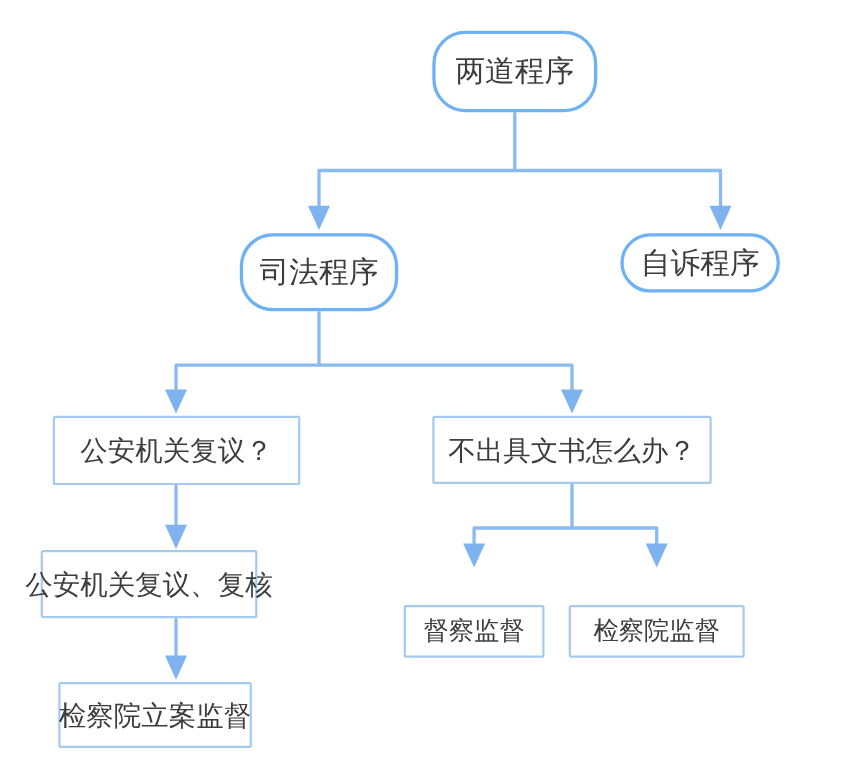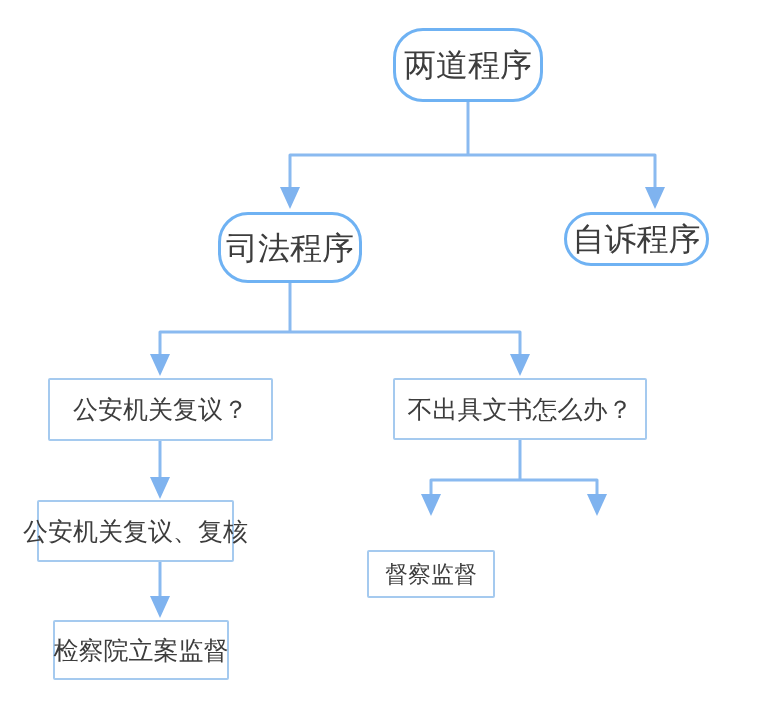--- a/index.html
+++ b/index.html
@@ -27,21 +27,21 @@
     box-sizing:border-box;
     background:var(--bg);
     color:var(--text);
     text-align:center;
     white-space:nowrap;
     line-height:1;
   }
   .stadium{
     border:3px solid var(--stadium-border);
     border-radius:30px;
-    font-size:32px;
+    font-size:27px;
   }
   .rect{
     border:2.5px solid var(--rect-border);
     border-radius:2px;
     font-size:25px;
   }
   .rect.small{font-size:23px;margin-top:32px;}
   
   #n-root{left:393px;top:28px;width:150px;height:74px;}
   #n-judicial{left:218px;top:212px;width:144px;height:71px;}
@@ -91,14 +91,15 @@
   <div class="node rect" id="n-nofiling">公安机关复议？</div>
 
   <div class="node rect" id="n-nodoc">不出具文书怎么办？</div>
 
   <div class="node rect" id="n-review">公安机关复议、复核</div>
 
   <div class="node rect" id="n-procfiling">检察院立案监督</div>
 
   <div class="node rect small" id="n-inspector">督察监督</div>
 
+  <div class="node rect small" id="n-procsup">检察院监督</div>
 
 </div>
 
 </body></html>

